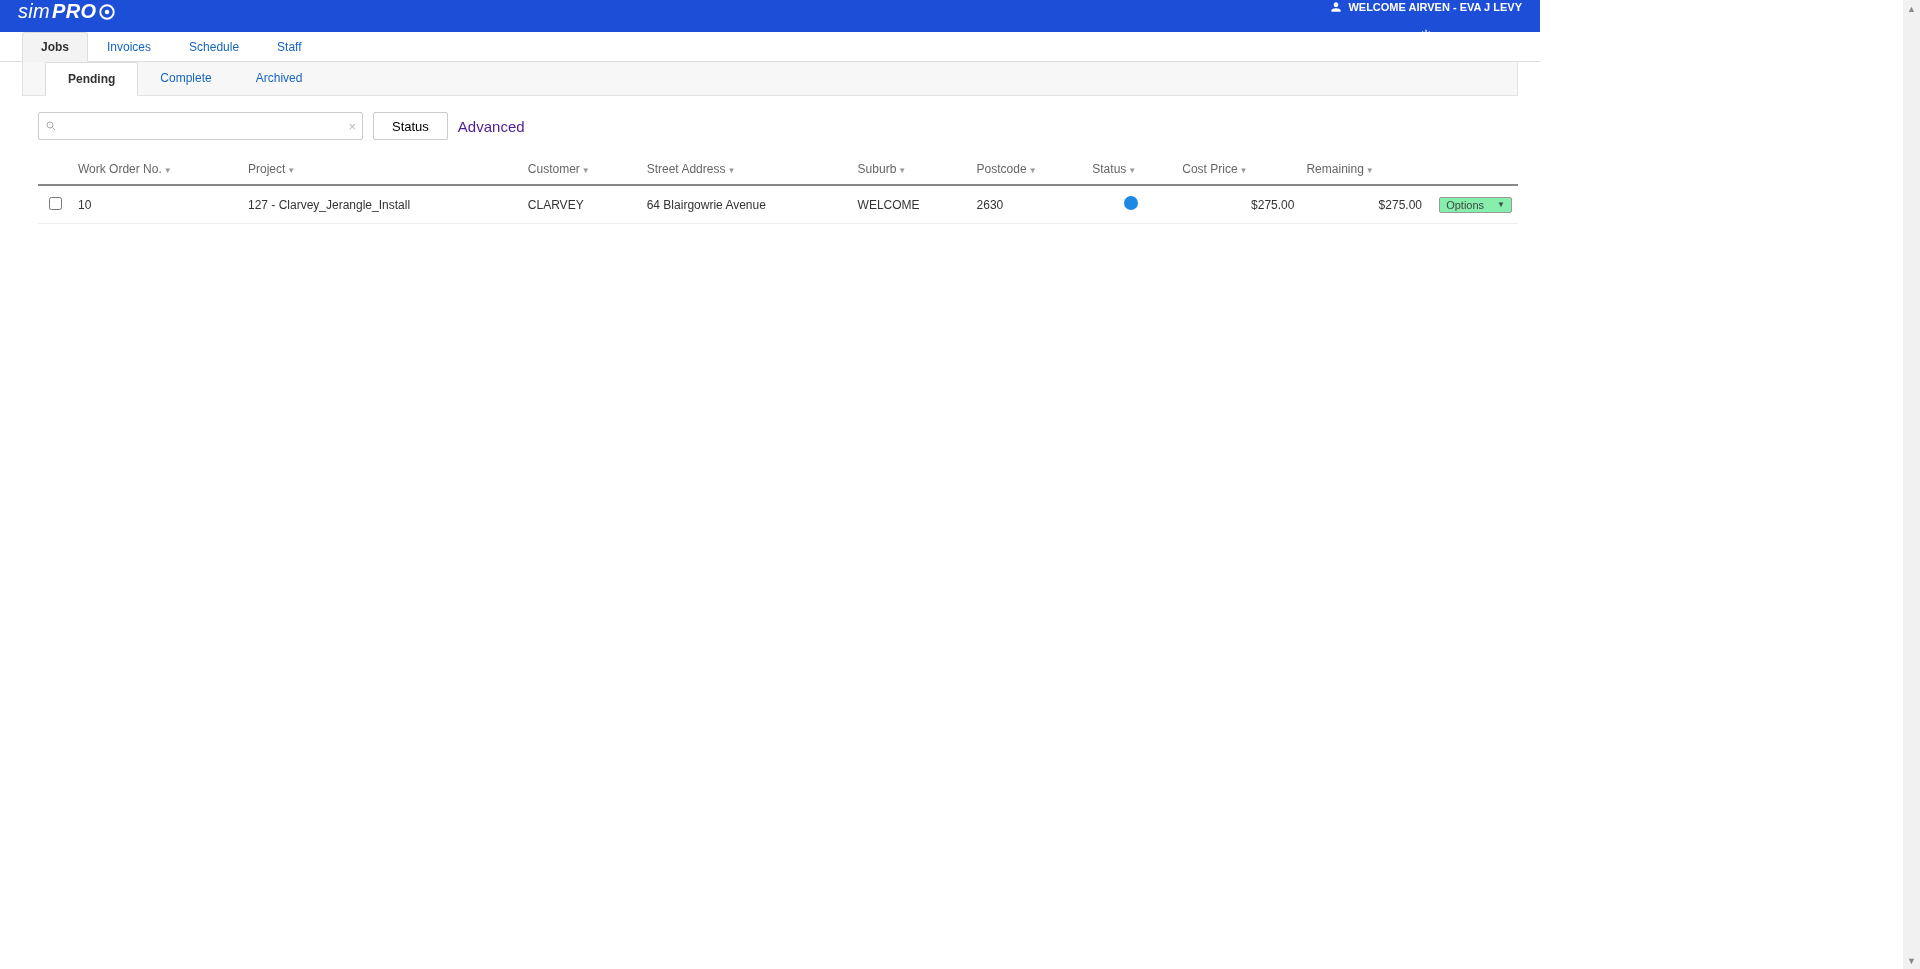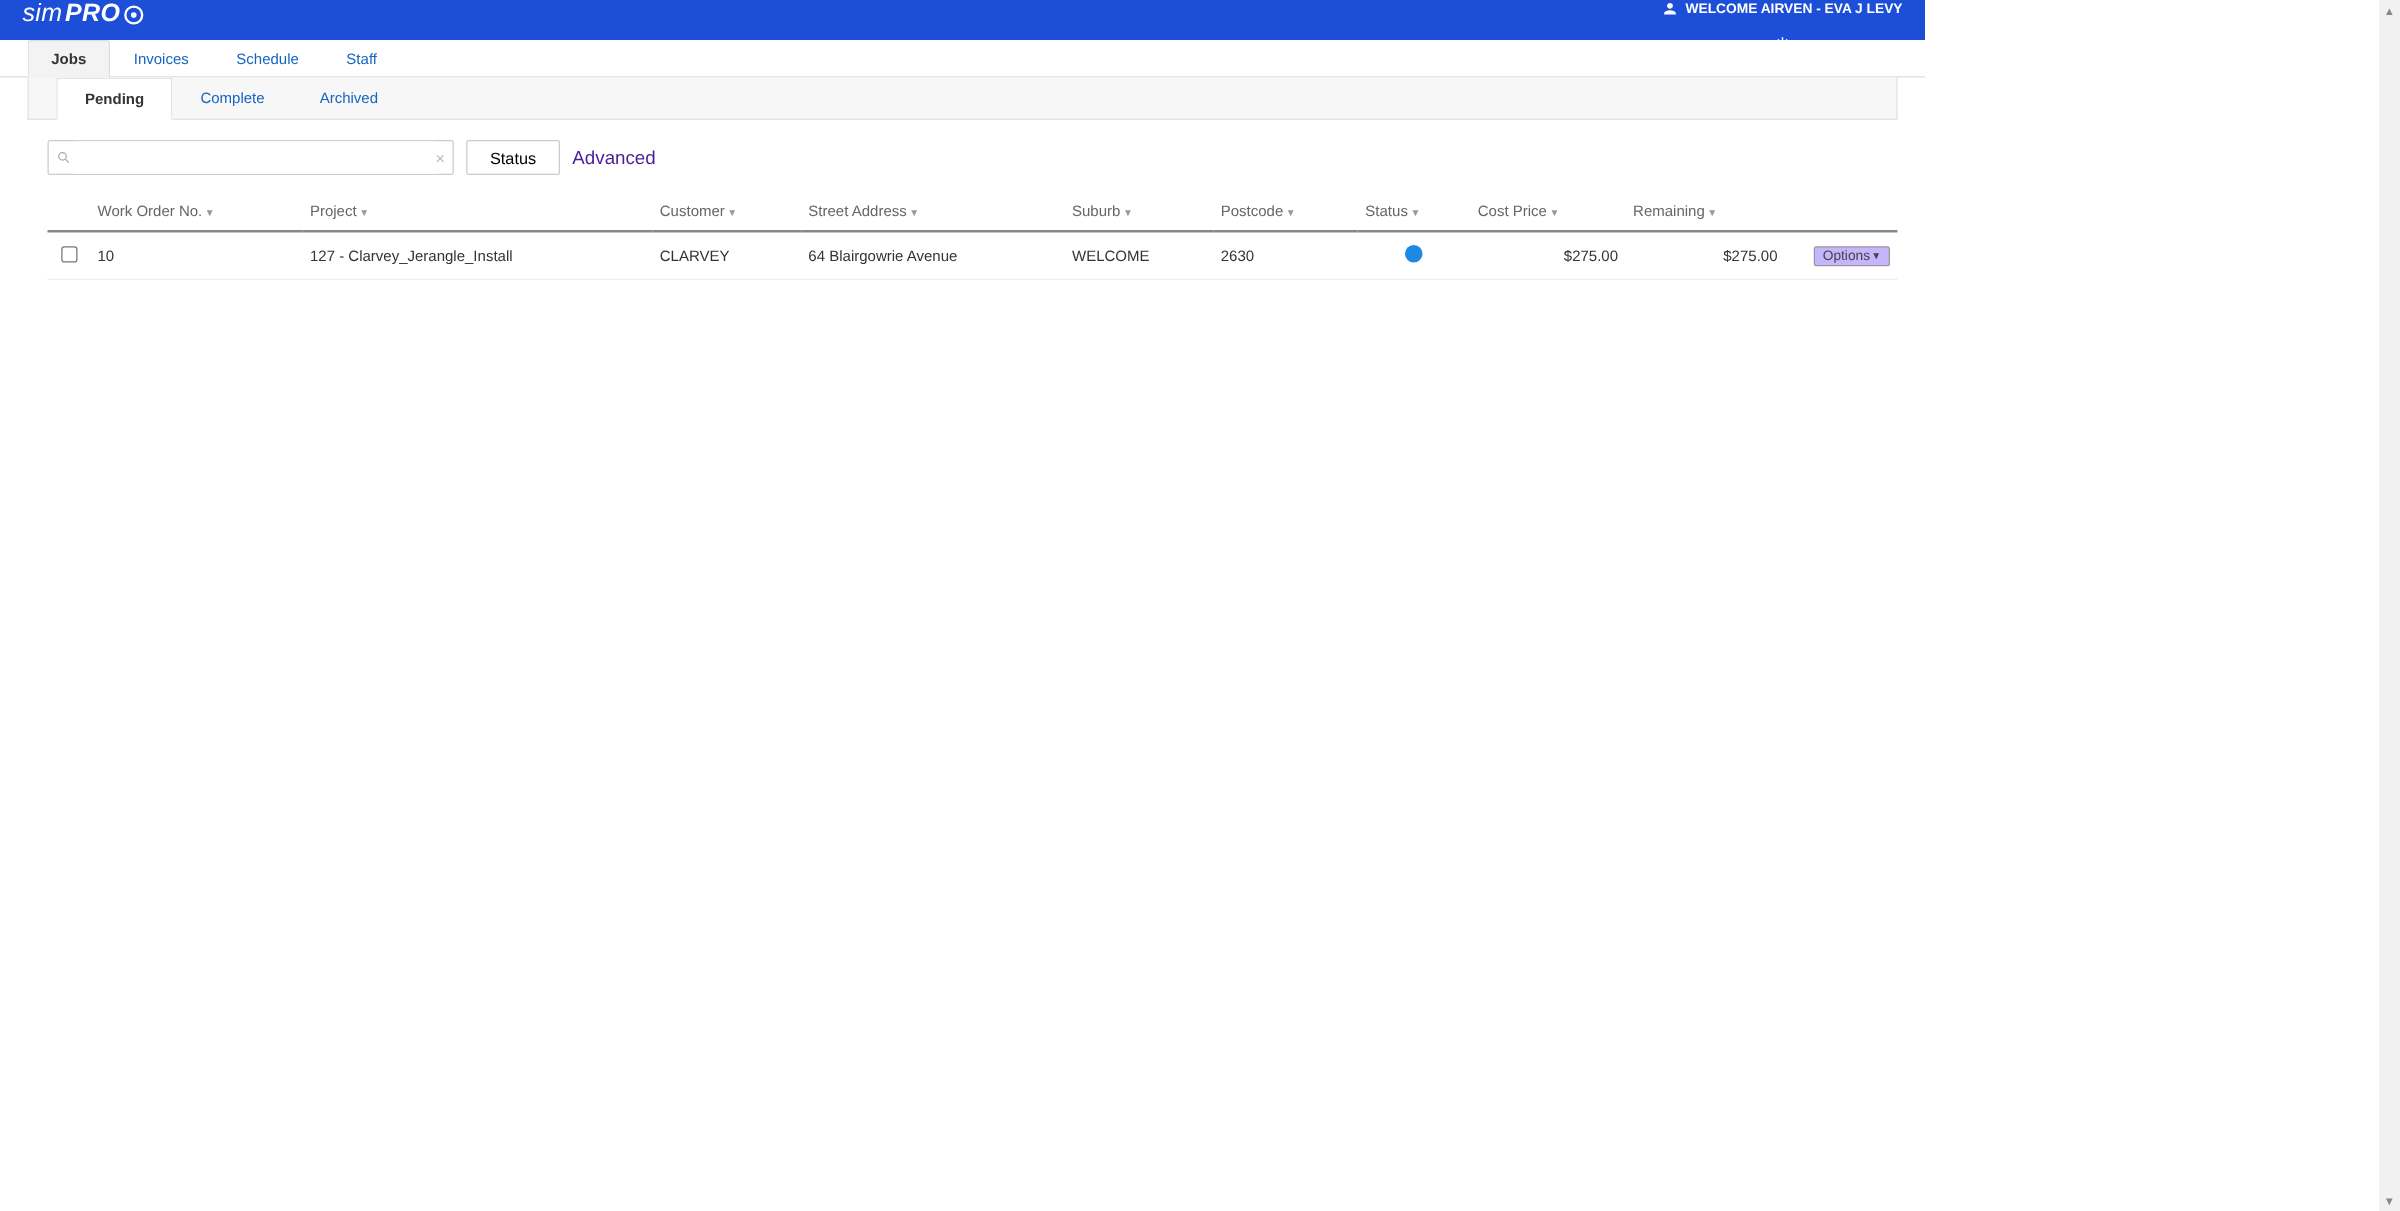--- a/index.html
+++ b/index.html
@@ -158,28 +158,28 @@
     border-bottom:1px solid #eee;
     color:#333;
     vertical-align:middle;
   }
   .chk { width:34px; text-align:center;}
   .status-dot {
     width:14px; height:14px; border-radius:50%; background:#1e88e5; display:inline-block;
   }
   .options-btn {
     border:1px solid #999;
-    background:#c4b5fd;
+    background:#86efac;
     font-size:11px;
     padding:1px 6px;
     border-radius:2px;
     cursor:pointer;
     display:inline-flex;
     align-items:center;
-    gap:1px;
+    gap:13px;
     color:#444;
   }
   .options-btn .caret { font-size:8px;}
   .col-cost, .col-remain { text-align:right; padding-right:40px;}
   .col-status { text-align:center;}
   .col-opts { text-align:right; padding-right:30px; width:90px;}
 
   
   .footer-actions {
     margin-top:3px;

